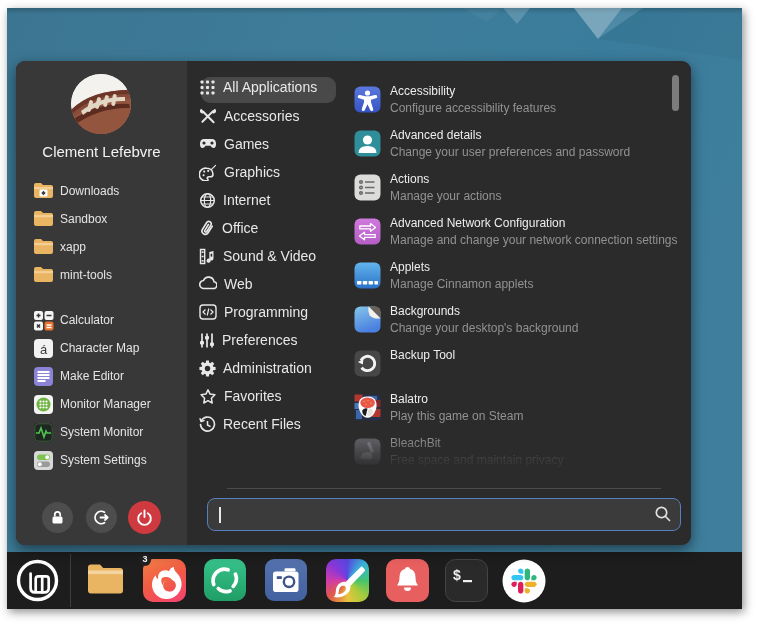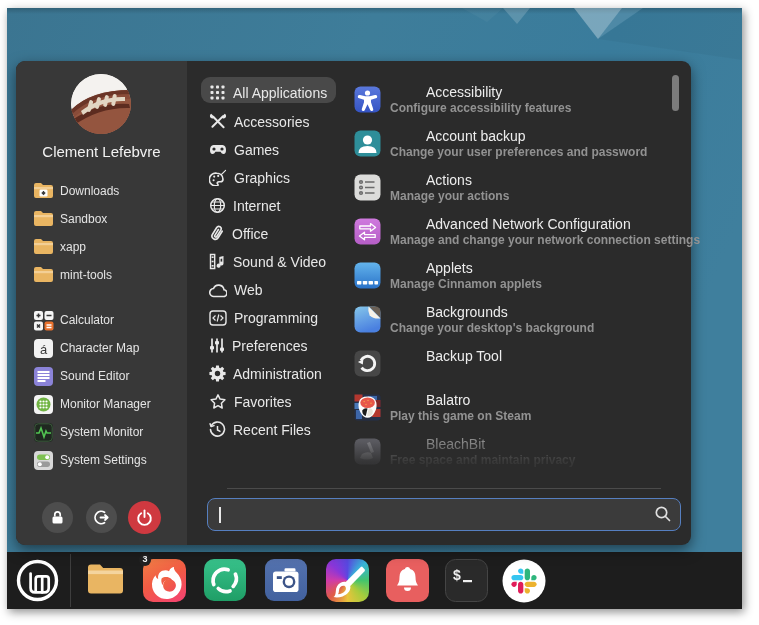--- a/index.html
+++ b/index.html
@@ -9,27 +9,27 @@
 .taskbar { position:absolute; left:0; top:544px; width:735px; height:57px; background:#1d1d1d; }
 .tsep { position:absolute; left:63px; top:546px; width:1px; height:53px; background:#3e3e3e; }
 .menu { position:absolute; left:9px; top:53px; width:675px; height:484px; background:#2b2b2b; border-radius:9px; box-shadow:0 5px 14px rgba(0,0,0,0.5); }
 .sidebar { position:absolute; left:0; top:0; width:171px; height:484px; background:#383838; border-radius:9px 0 0 9px; }
 .avatar { position:absolute; left:55px; top:13px; width:60px; height:60px; border-radius:50%; overflow:hidden; }
 .uname { position:absolute; left:0; top:82px; width:171px; text-align:center; color:#f2f2f2; font-size:15px; font-weight:normal; }
 .srow { position:absolute; left:17px; height:22px; display:flex; align-items:center; }
 .srow svg { margin-right:6px; }
 .srow span { color:#e4e4e4; font-size:12px; white-space:nowrap; }
 .sbtn { position:absolute; border-radius:50%; display:flex; align-items:center; justify-content:center; }
-.crow { position:absolute; left:193px; height:22px; display:flex; align-items:flex-end; }
+.crow { position:absolute; left:183px; height:22px; display:flex; align-items:flex-start; }
 .crow svg { margin-right:7px; }
 .crow span { color:#e8e8e8; font-size:14px; white-space:nowrap; }
 .chl { position:absolute; left:185px; top:16px; width:135px; height:26px; background:#494949; border-radius:9px; }
 .aicon { position:absolute; left:338px; width:27px; height:27px; }
-.atitle { position:absolute; left:374px; color:#ededed; font-size:14px; white-space:nowrap;margin-left:36px; }
-.adesc { position:absolute; left:374px; color:#929292; font-size:12px; white-space:nowrap;font-weight:bold; }
+.atitle { position:absolute; left:374px; color:#ededed; font-size:12px; white-space:nowrap; }
+.adesc { position:absolute; left:374px; color:#929292; font-size:12px; white-space:nowrap; }
 .fade { position:absolute; left:172px; top:380px; width:500px; height:46px; background:linear-gradient(180deg, rgba(43,43,43,0), rgba(43,43,43,0.78) 45%, #2b2b2b 88%); }
 .scrollbar { position:absolute; left:656px; top:14px; width:7px; height:36px; border-radius:4px; background:#7c7c7c; }
 .sep { position:absolute; left:211px; top:427px; width:434px; height:1px; background:#4b4b4b; }
 .search { position:absolute; left:191px; top:437px; width:474px; height:33px; background:#3b3b3b; border:1px solid #567fc0; border-radius:8px; }
 .caret { position:absolute; left:203px; top:446px; width:1.5px; height:16px; background:#e8e8e8; }
 .ticon { position:absolute; top:551px; width:43px; height:43px; }
 </style>
 </head>
 <body>
 <div class="screen">
@@ -212,21 +212,21 @@
         </svg>
         <span>Character Map</span>
       </div>
     <div class="srow" style="top:304px">
         <svg width="21" height="21" viewBox="0 0 21 21">
           <rect x="1" y="1" width="19" height="19" rx="4" fill="#8b83d8"></rect>
           <g stroke="#ffffff" stroke-width="1.8">
             <path d="M4.5 6 h12 M4.5 9 h12 M4.5 12 h12 M4.5 15 h8"></path>
           </g>
         </svg>
-        <span>Sound Editor</span>
+        <span>Make Editor</span>
       </div>
     <div class="srow" style="top:332px">
         <svg width="21" height="21" viewBox="0 0 21 21">
           <rect x="1" y="1" width="19" height="19" rx="4" fill="#f4f4f4"></rect>
           <circle cx="10.5" cy="10.5" r="7" fill="#71b443"></circle>
           <g fill="#fff">
             <circle cx="7.5" cy="7.5" r="1.1"></circle>
             <circle cx="10.5" cy="7.5" r="1.1"></circle>
             <circle cx="13.5" cy="7.5" r="1.1"></circle>
             <circle cx="7.5" cy="10.5" r="1.1"></circle>
@@ -405,21 +405,21 @@
         <circle cx="13.5" cy="7" r="2.6" fill="#fff"></circle>
         <path d="M3.8 10.4 q0.4-1.8 2.2-1.4 l5.2 1.2 h4.6 l5.2-1.2 q1.8-0.4 2.2 1.4 q0.3 1.4-1.4 1.9 l-4.8 1.4 v2.6 l2.2 6.6 q0.5 1.5-1 2 q-1.4 0.5-2-1 l-2.7-5.6 -2.7 5.6 q-0.6 1.5-2 1 q-1.5-0.5-1-2 l2.2-6.6 v-2.6 L5.2 12.3 q-1.7-0.5-1.4-1.9 Z" fill="#fff"></path>
       </svg>
     <div class="atitle" style="top:23px">Accessibility</div>
     <div class="adesc" style="top:40px">Configure accessibility features</div>
     <svg class="aicon" style="top:69px" viewBox="0 0 27 27">
         <rect x="0.5" y="0.5" width="26" height="26" rx="6" fill="#2e8e99"></rect>
         <circle cx="13.5" cy="10" r="4.6" fill="#fff"></circle>
         <path d="M4.5 23 q0-7 9-7 t9 7 Z" fill="#fff"></path>
       </svg>
-    <div class="atitle" style="top:67px">Account backup</div>
+    <div class="atitle" style="top:67px">Advanced details</div>
     <div class="adesc" style="top:84px">Change your user preferences and password</div>
     <svg class="aicon" style="top:113px" viewBox="0 0 27 27">
         <rect x="0.5" y="0.5" width="26" height="26" rx="6" fill="#dcdcda"></rect>
         <g stroke="#6a6a6a" stroke-width="1.6" fill="none">
           <circle cx="7" cy="8" r="1.3"></circle>
           <circle cx="7" cy="13.5" r="1.3"></circle>
           <circle cx="7" cy="19" r="1.3"></circle>
           <path d="M11 8 h9.5 M11 13.5 h9.5 M11 19 h9.5"></path>
         </g>
       </svg>

